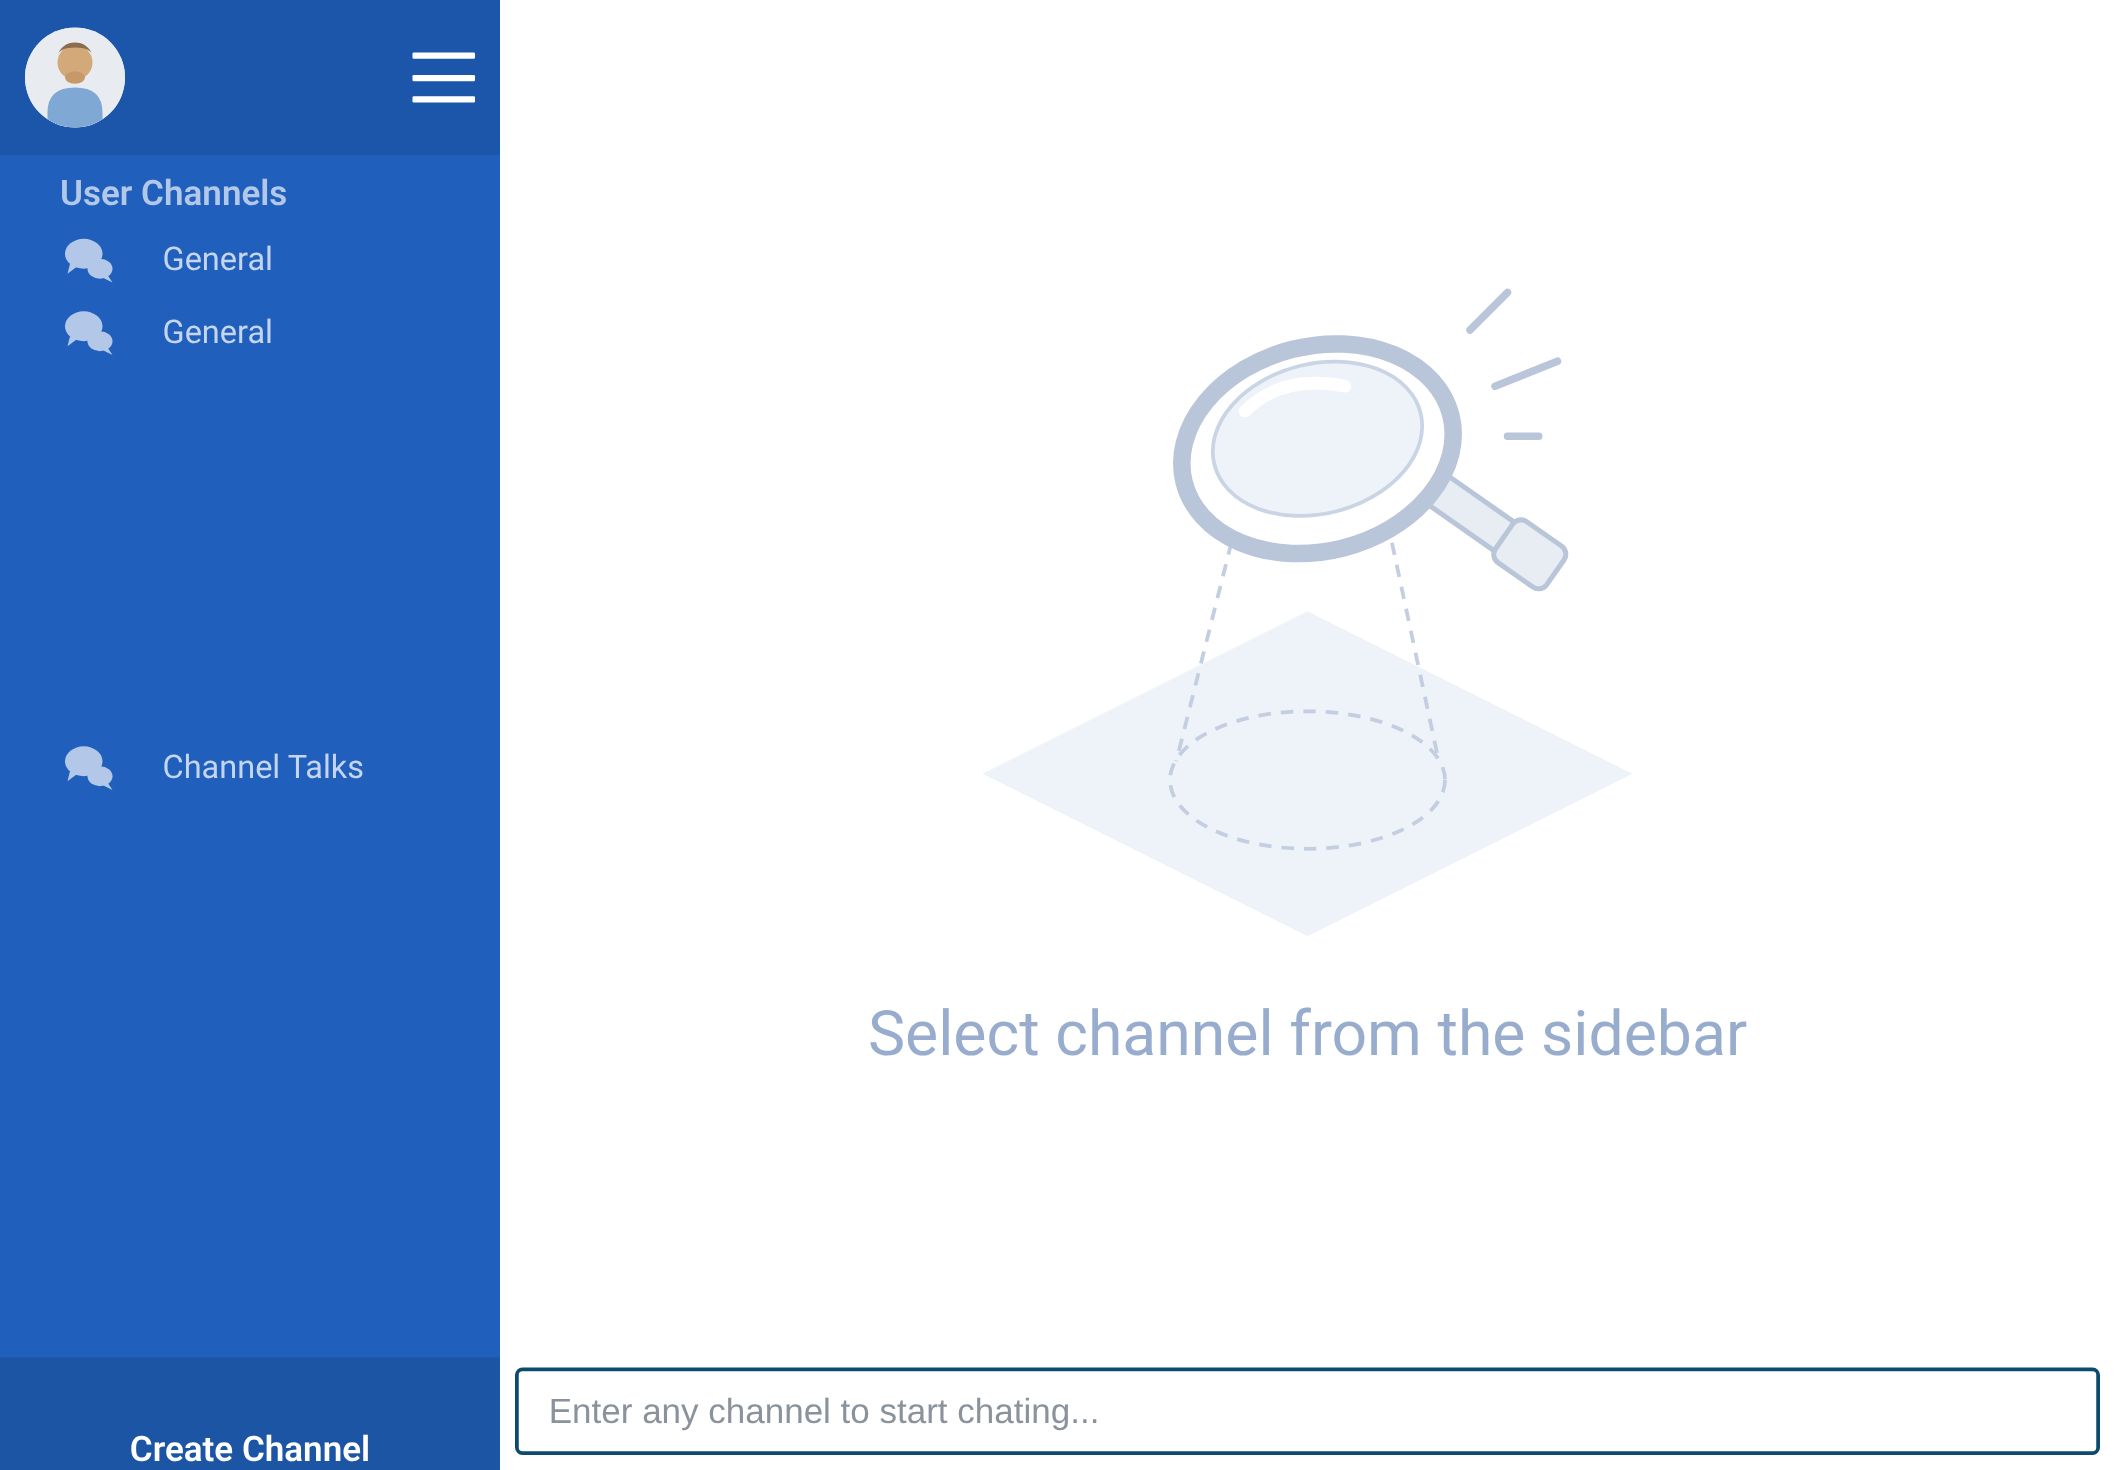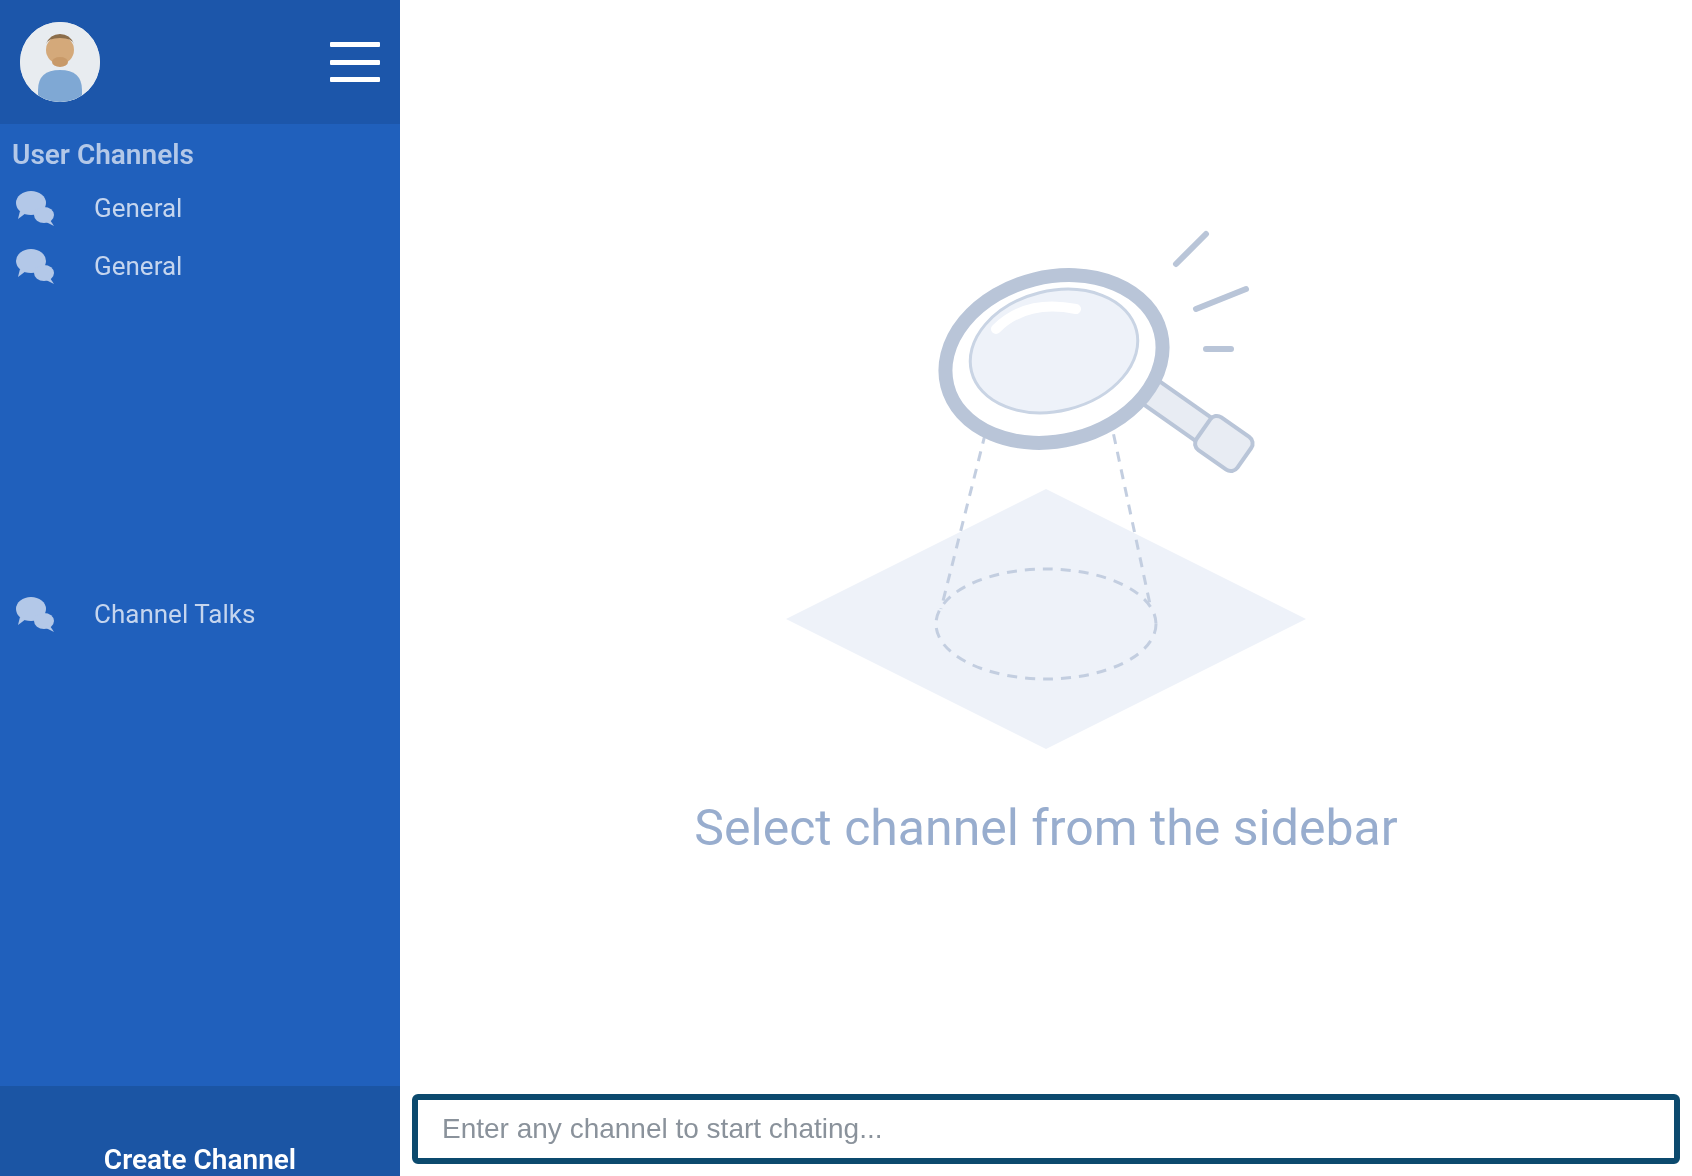--- a/index.html
+++ b/index.html
@@ -112,20 +112,21 @@
     
     .channel-label {
       color: #c5d5ee;
       font-size: 26px;
       font-weight: 400;
     }
     
     .sidebar-body {
       flex: 1;
       overflow-y: auto;
+      padding-left: 36px;
     }
     
     .available-section {
       margin-top: 290px;
     }
     
     .create-channel {
       height: 90px;
       background: #1b55a4;
       display: flex;
@@ -178,21 +179,21 @@
     .input-bar {
       position: absolute;
       bottom: 12px;
       left: 12px;
       right: 12px;
     }
     
     .message-input {
       width: 100%;
       height: 70px;
-      border: 6px solid #0c4a6e;
+      border: 3px solid #0c4a6e;
       border-radius: 6px;
       padding: 0 24px;
       font-size: 28px;
       color: #495057;
       background: #ffffff;
       outline: none;
     }
     
     .message-input::placeholder {
       color: #8a929b;

